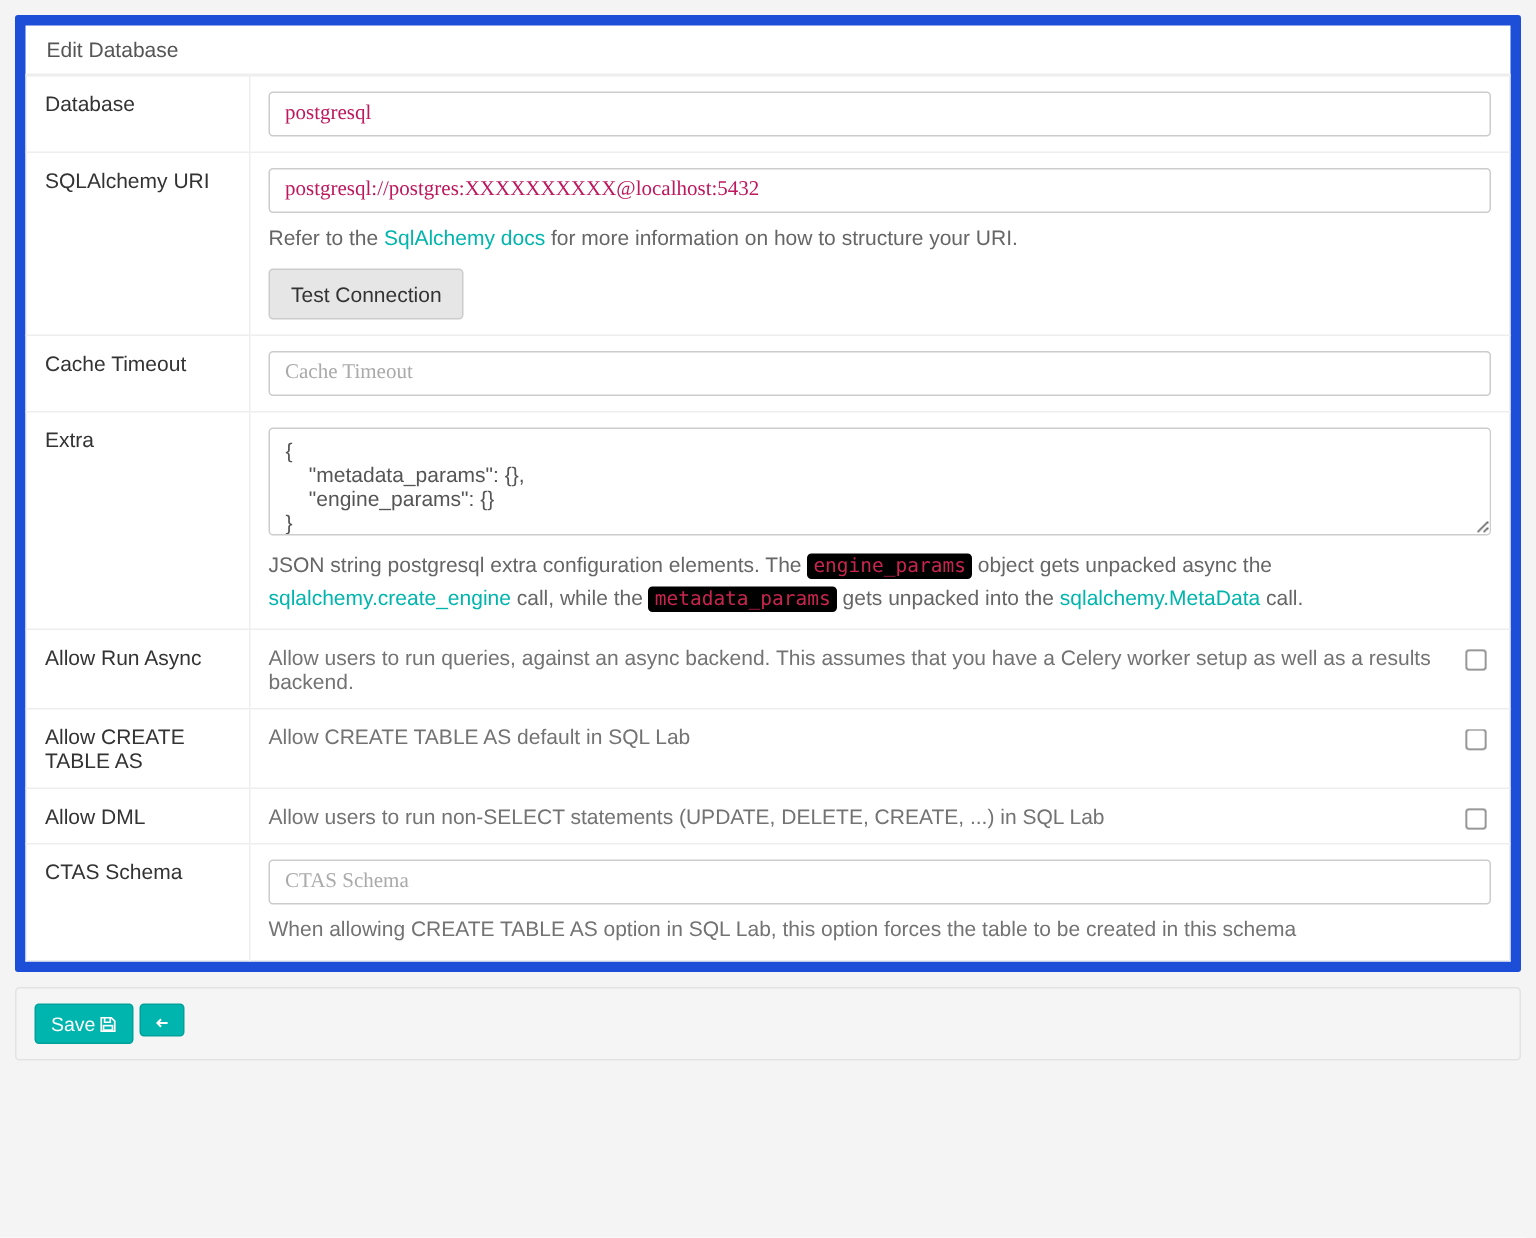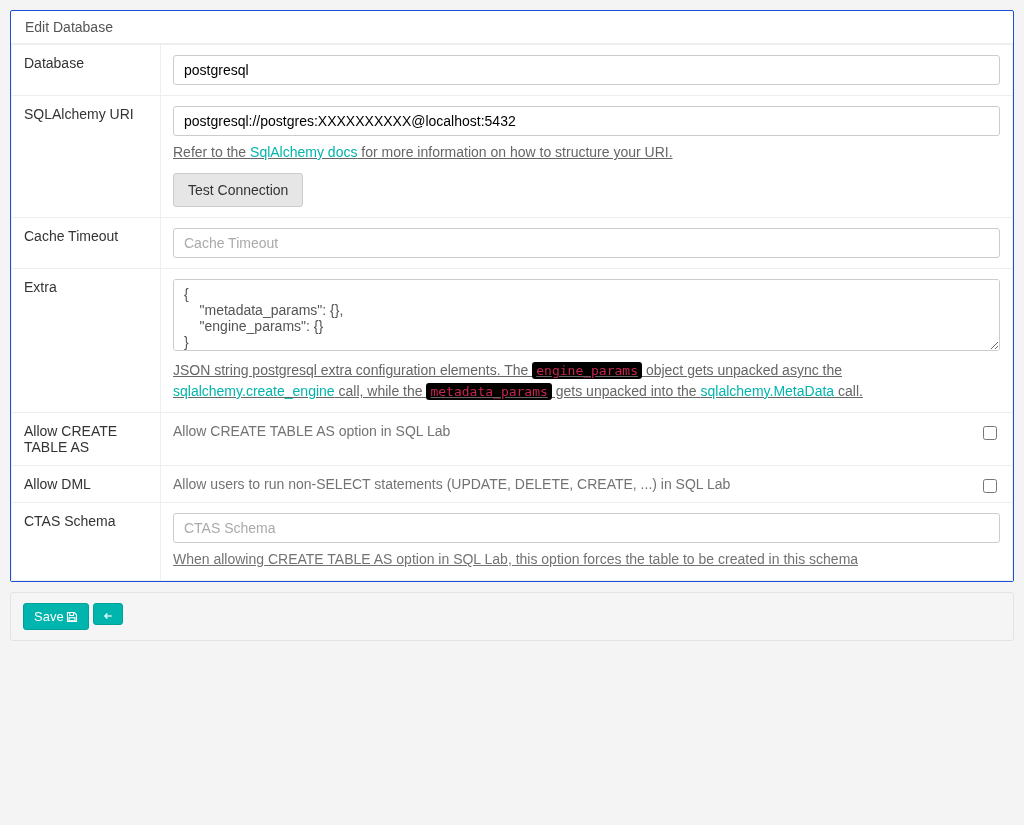--- a/index.html
+++ b/index.html
@@ -7,21 +7,21 @@
     margin: 0;
     padding: 10px;
     background: #f4f4f4;
     font-family: "Helvetica Neue", Helvetica, Arial, sans-serif;
     font-size: 14px;
     color: #333;
     width: 1024px;
   }
   .panel {
     background: #fff;
-    border: 1px solid #1d4ed8;
+    border: 7px solid #1d4ed8;
     border-radius: 2px;
     margin-bottom: 10px;
   }
   .panel-header {
     padding: 8px 14px;
     border-bottom: 1px solid #eee;
     color: #555;
   }
   table.form-table {
     width: 100%;
@@ -38,37 +38,36 @@
     width: 149px;
     font-weight: 400;
     color: #333;
   }
   input.form-control, textarea.form-control {
     width: 100%;
     padding: 6px 10px;
     border: 1px solid #ccc;
     border-radius: 3px;
     font-size: 14px;
-    font-family: Liberation Sans, sans-serif;
-    color: #000000;
+    font-family: Liberation Serif, serif;
+    color: #be185d;
   }
   input.form-control::placeholder { color: #aaa; }
   textarea.form-control {
     font-family: inherit;
     resize: vertical;
     height: 72px;
     overflow-y: scroll;
     color: #555;
   }
   .help-text {
     color: #666;
     font-size: 14px;
     margin-top: 6px;
     line-height: 1.5;
-    text-decoration: underline;
   }
   .help-text.desc { color: #737373; }
   a.link { color: #00b5ad; text-decoration: none; }
   code.inline {
     font-family: Menlo, Consolas, monospace;
     font-size: 13px;
     color: #c7254e;
     background: #000000;
     padding: 1px 4px;
     border-radius: 3px;
@@ -158,25 +157,32 @@
     "engine_params": {}
 }</textarea>
         <div class="help-text">
           <span>JSON string postgresql extra configuration elements. The </span><code class="inline">engine_params</code><span> object gets unpacked async the </span><a class="link">sqlalchemy.create_engine</a><span> call, while the </span><code class="inline">metadata_params</code><span> gets unpacked into the </span><a class="link">sqlalchemy.MetaData</a><span> call.</span>
         </div>
       </td>
     </tr>
 
 
 
+    <tr>
+      <th>Allow Run Async</th>
+      <td class="checkbox-cell">
+        <div class="desc">Allow users to run queries, against an async backend. This assumes that you have a Celery worker setup as well as a results backend.</div>
+        <input type="checkbox" style="">
+      </td>
+    </tr>
 
     <tr>
       <th>Allow CREATE TABLE AS</th>
       <td class="checkbox-cell">
-        <div class="desc">Allow CREATE TABLE AS option in SQL Lab</div>
+        <div class="desc">Allow CREATE TABLE AS default in SQL Lab</div>
         <input type="checkbox" style="">
       </td>
     </tr>
 
     <tr>
       <th>Allow DML</th>
       <td class="checkbox-cell">
         <div class="desc">Allow users to run non-SELECT statements (UPDATE, DELETE, CREATE, ...) in SQL Lab</div>
         <input type="checkbox" style="">
       </td>

